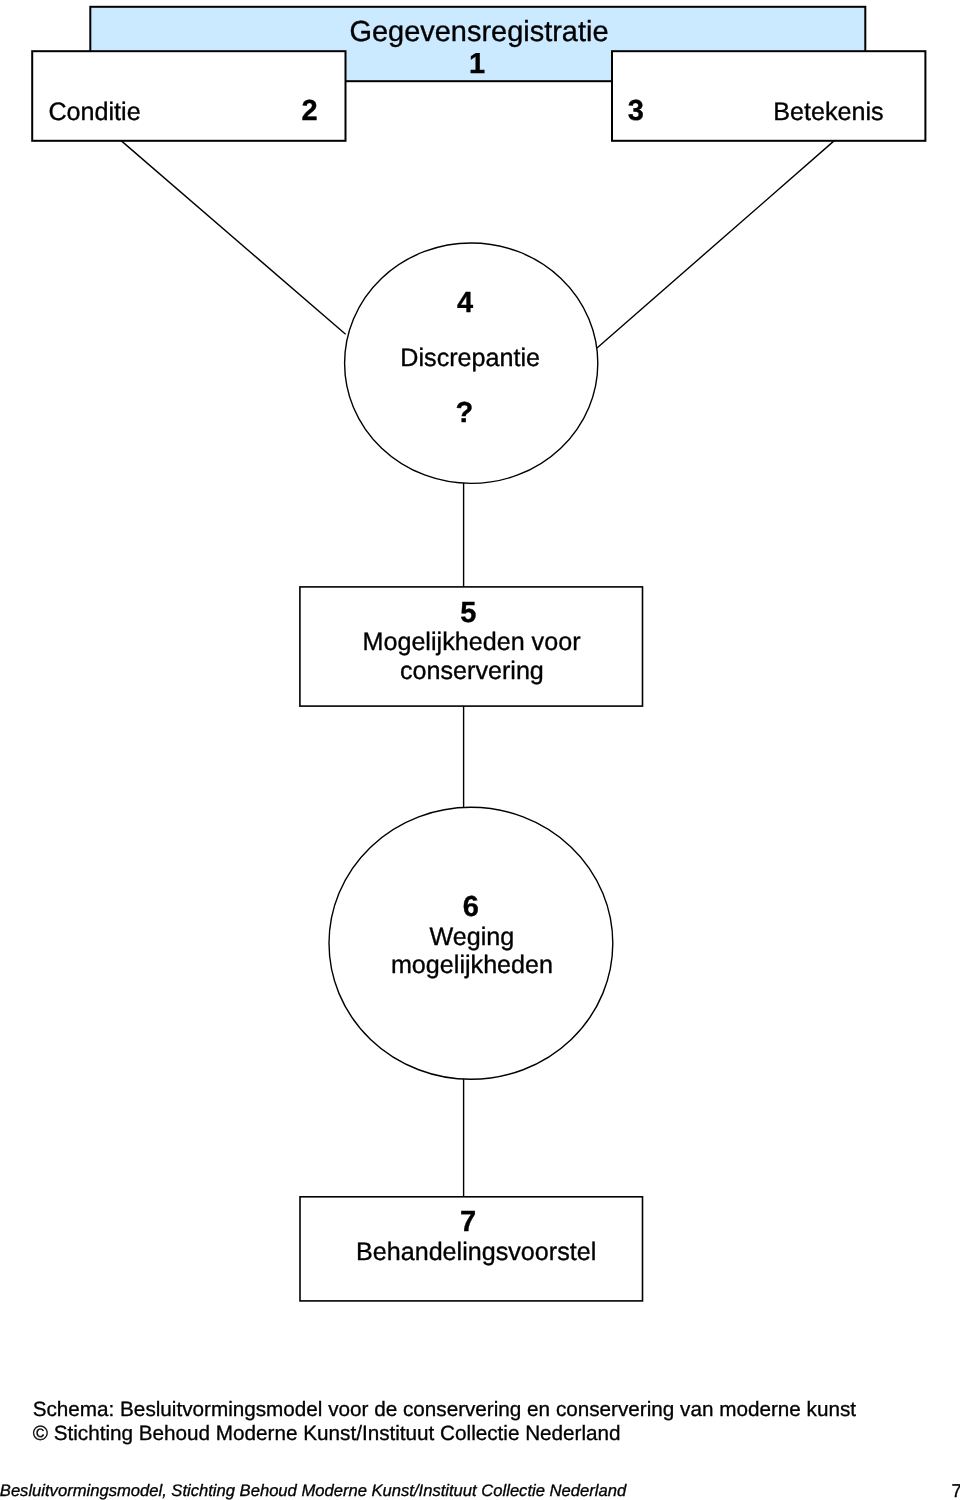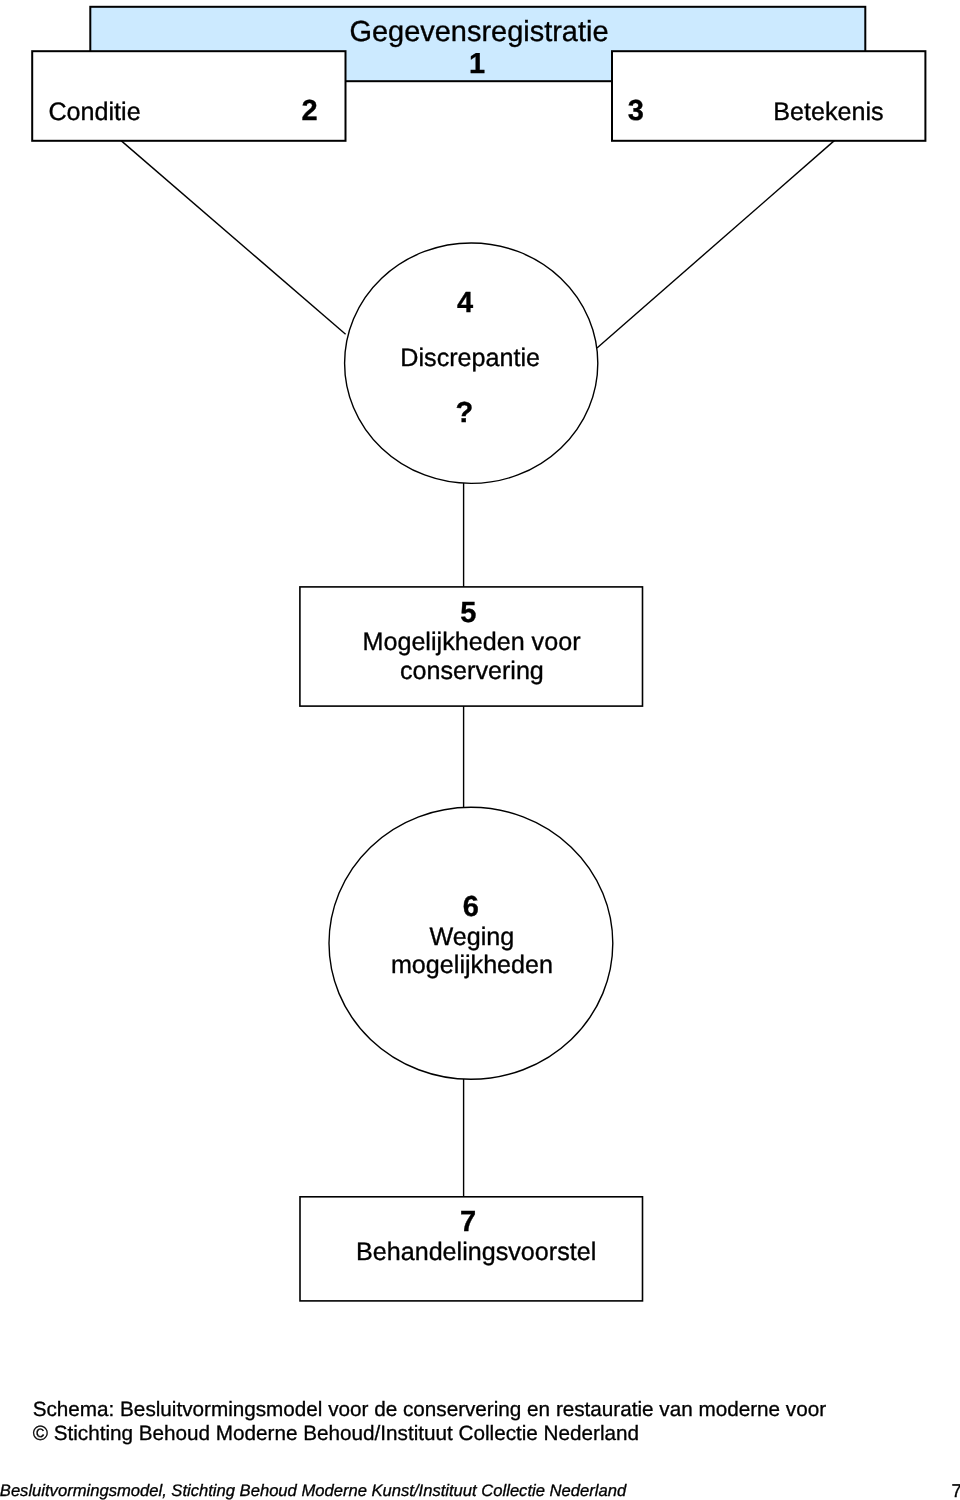--- a/index.html
+++ b/index.html
@@ -69,16 +69,16 @@
     <text x="472" y="972.8" font-size="25.15" text-anchor="middle">mogelijkheden</text>
   </g>
 
   <g>
     <rect x="300" y="1196.8" width="342.5" height="104.1" fill="#ffffff" stroke="#000000" stroke-width="1.6"></rect>
     <text x="468" y="1230.9" font-size="29" font-weight="bold" text-anchor="middle">7</text>
     <text x="476.15" y="1260" font-size="25.15" text-anchor="middle">Behandelingsvoorstel</text>
   </g>
 </svg>
 
-<div class="txt" id="caption-line-1">Schema: Besluitvormingsmodel voor de conservering en restauratie van moderne voor</div>
-<div class="txt" id="caption-line-2">© Stichting Behoud Moderne Behoud/Instituut Collectie Nederland</div>
+<div class="txt" id="caption-line-1">Schema: Besluitvormingsmodel voor de conservering en conservering van moderne kunst</div>
+<div class="txt" id="caption-line-2">© Stichting Behoud Moderne Kunst/Instituut Collectie Nederland</div>
 <div class="txt" id="footer-text">Besluitvormingsmodel, Stichting Behoud Moderne Kunst/Instituut Collectie Nederland</div>
 <div class="txt" id="footer-page">7</div>
 
 </body></html>

